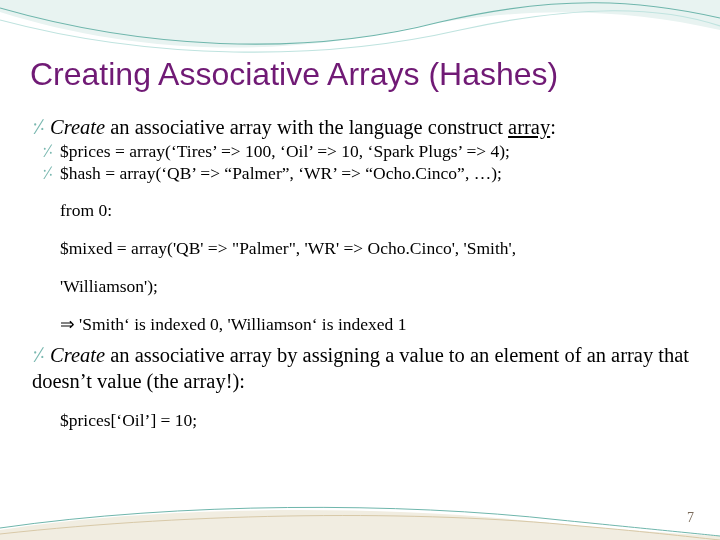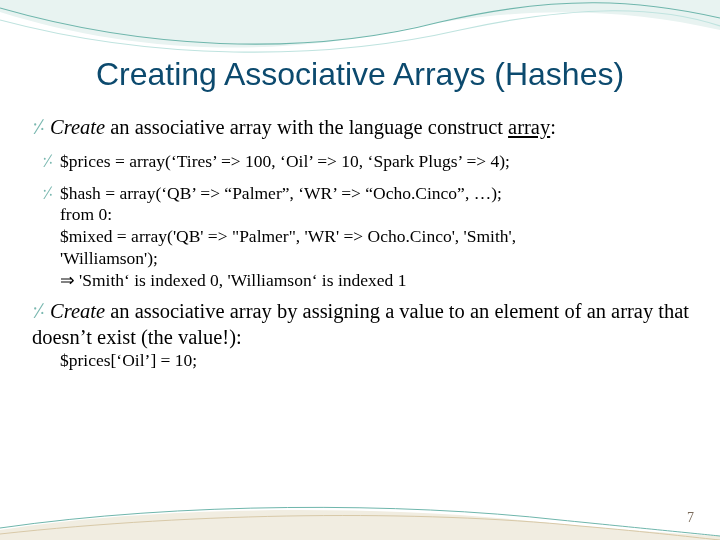--- a/index.html
+++ b/index.html
@@ -34,23 +34,22 @@
     height: 40px;
     overflow: hidden;
   }
   .title {
     position: absolute;
     top: 56px;
     left: 30px;
     right: 30px;
     font-family: Arial, Helvetica, sans-serif;
     font-size: 32px;
-    color: #0c4a6e;
+    color: #701a75;
     letter-spacing: 0px;
-    text-align: center;
   }
   .content {
     position: absolute;
     top: 112px;
     left: 20px;
     right: 28px;
     font-size: 20px;
     color: #000;
     line-height: 1.25;
   }
@@ -58,25 +57,25 @@
     margin: 2px 0 0 12px;
     font-size: 20.5px;
   }
   .lvl1-italic {
     font-style: italic;
   }
   .lvl1-underline {
     text-decoration: underline;
   }
   .lvl2 {
-    margin: 10px 0 0 22px;
+    margin: 0 0 0 22px;
     font-size: 17.5px;
   }
   .lvl2-cont {
-    margin: 0 0 0 40px;
+    margin: 16px 0 0 40px;
     font-size: 17.5px;
   }
   .bullet {
     font-family: "Segoe UI", Arial, sans-serif;
     display: inline-block;
     width: 18px;
     color: #7ab8b0;
     font-style: normal;
   }
   .pagenum {
@@ -126,21 +125,21 @@
     </div>
 
     <div class="lvl2-cont">from 0:</div>
     <div class="lvl2-cont">$mixed = array('QB' =&gt; "Palmer", 'WR' =&gt; Ocho.Cinco', 'Smith',</div>
     <div class="lvl2-cont">'Williamson');</div>
     <div class="lvl2-cont">
       <span>⇒</span><span> 'Smith‘ is indexed 0, 'Williamson‘ is indexed 1</span>
     </div>
 
     <div class="lvl1" style="margin-top:6px">
-      <span class="bullet">⸓</span><span class="lvl1-italic">Create</span><span> an associative array by assigning a value to an element of an array that doesn’t exist (the value!):</span>
+      <span class="bullet">⸓</span><span class="lvl1-italic">Create</span><span> an associative array by assigning a value to an element of an array that doesn’t value (the array!):</span>
     </div>
 
     <div class="lvl2-cont">$prices[‘Oil’] = 10;</div>
 
   </div>
 
   <div class="pagenum">7</div>
 
 </div>
 

